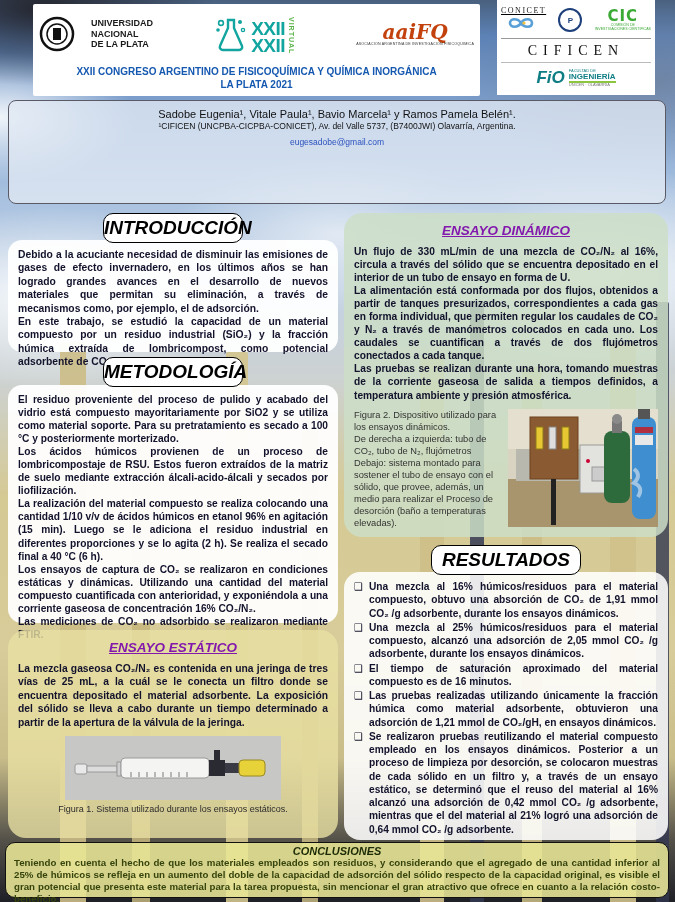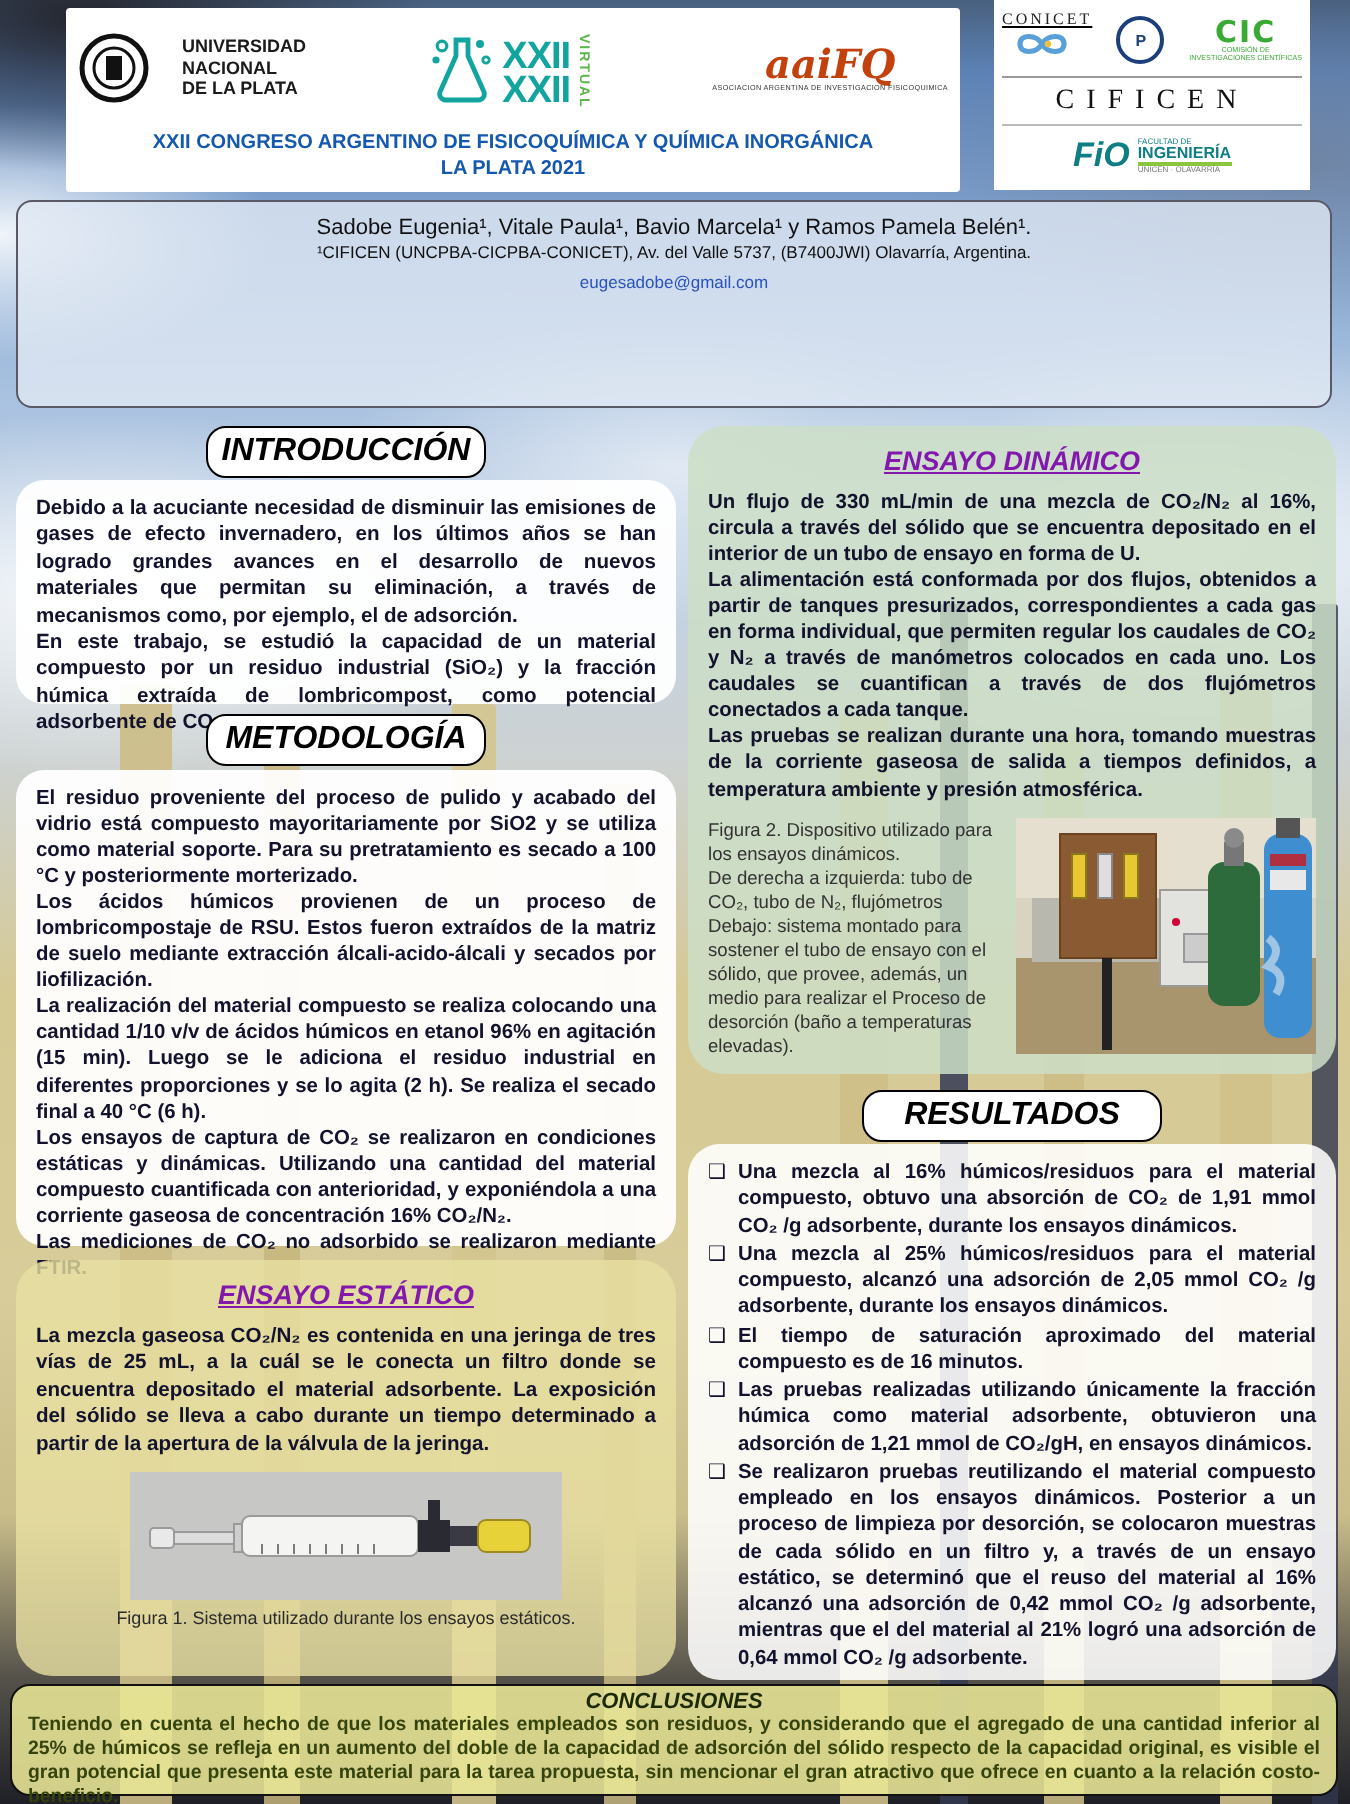--- a/index.html
+++ b/index.html
@@ -16,21 +16,21 @@
       radial-gradient(ellipse 300px 120px at 97% 9%, rgba(110,120,140,.55), rgba(110,120,140,0) 70%),
       radial-gradient(ellipse 330px 150px at 88% 30%, rgba(255,255,255,.85), rgba(255,255,255,0) 70%),
       radial-gradient(ellipse 290px 130px at 8% 33%, rgba(255,255,255,.9), rgba(255,255,255,0) 70%),
       radial-gradient(ellipse 240px 110px at 50% 26%, rgba(255,255,255,.6), rgba(255,255,255,0) 70%),
       linear-gradient(180deg,#49607e 0%,#5c82b6 4%,#7fa2cf 12%,#a9c2e0 22%,#c3d2e4 32%,#cdd2d2 42%,#d5c994 55%,#d8cd9a 72%,#c9bd8a 84%,#55524a 93%,#1f2027 100%);
   }
   .tower{position:absolute;bottom:0;border-radius:2px 2px 0 0;}
   
   .panel{position:absolute;border-radius:14px;padding:8px 10px;box-sizing:border-box;z-index:2;}
   .pill{position:absolute;z-index:3;background:#fff;border:1.6px solid #000;border-radius:10px;
-        text-align:center;font-weight:bold;font-style:italic;font-size:16px;color:#000;
+        text-align:center;font-weight:bold;font-style:italic;font-size:19px;color:#000;
         padding:3px 0;box-sizing:border-box;}
   .bodytext{font-weight:bold;color:#12122c;text-align:justify;white-space:pre-line;}
   .subhead{font-weight:bold;font-style:italic;text-decoration:underline;color:#8318ad;
            text-align:center;font-size:13.5px;margin:2px 0 7px 0;}
   
   .hdr-left{position:absolute;left:33px;top:4px;width:447px;height:92px;background:#fff;z-index:2;
             border-radius:2px;padding:2px 6px;box-sizing:border-box;}
   .logo-row{display:flex;align-items:center;justify-content:space-between;height:56px;}
   .unlp{display:flex;align-items:center;gap:16px;}
   .unlp-lines{font-size:9px;font-weight:bold;color:#1a1a1a;line-height:1.15;white-space:pre-line;}

